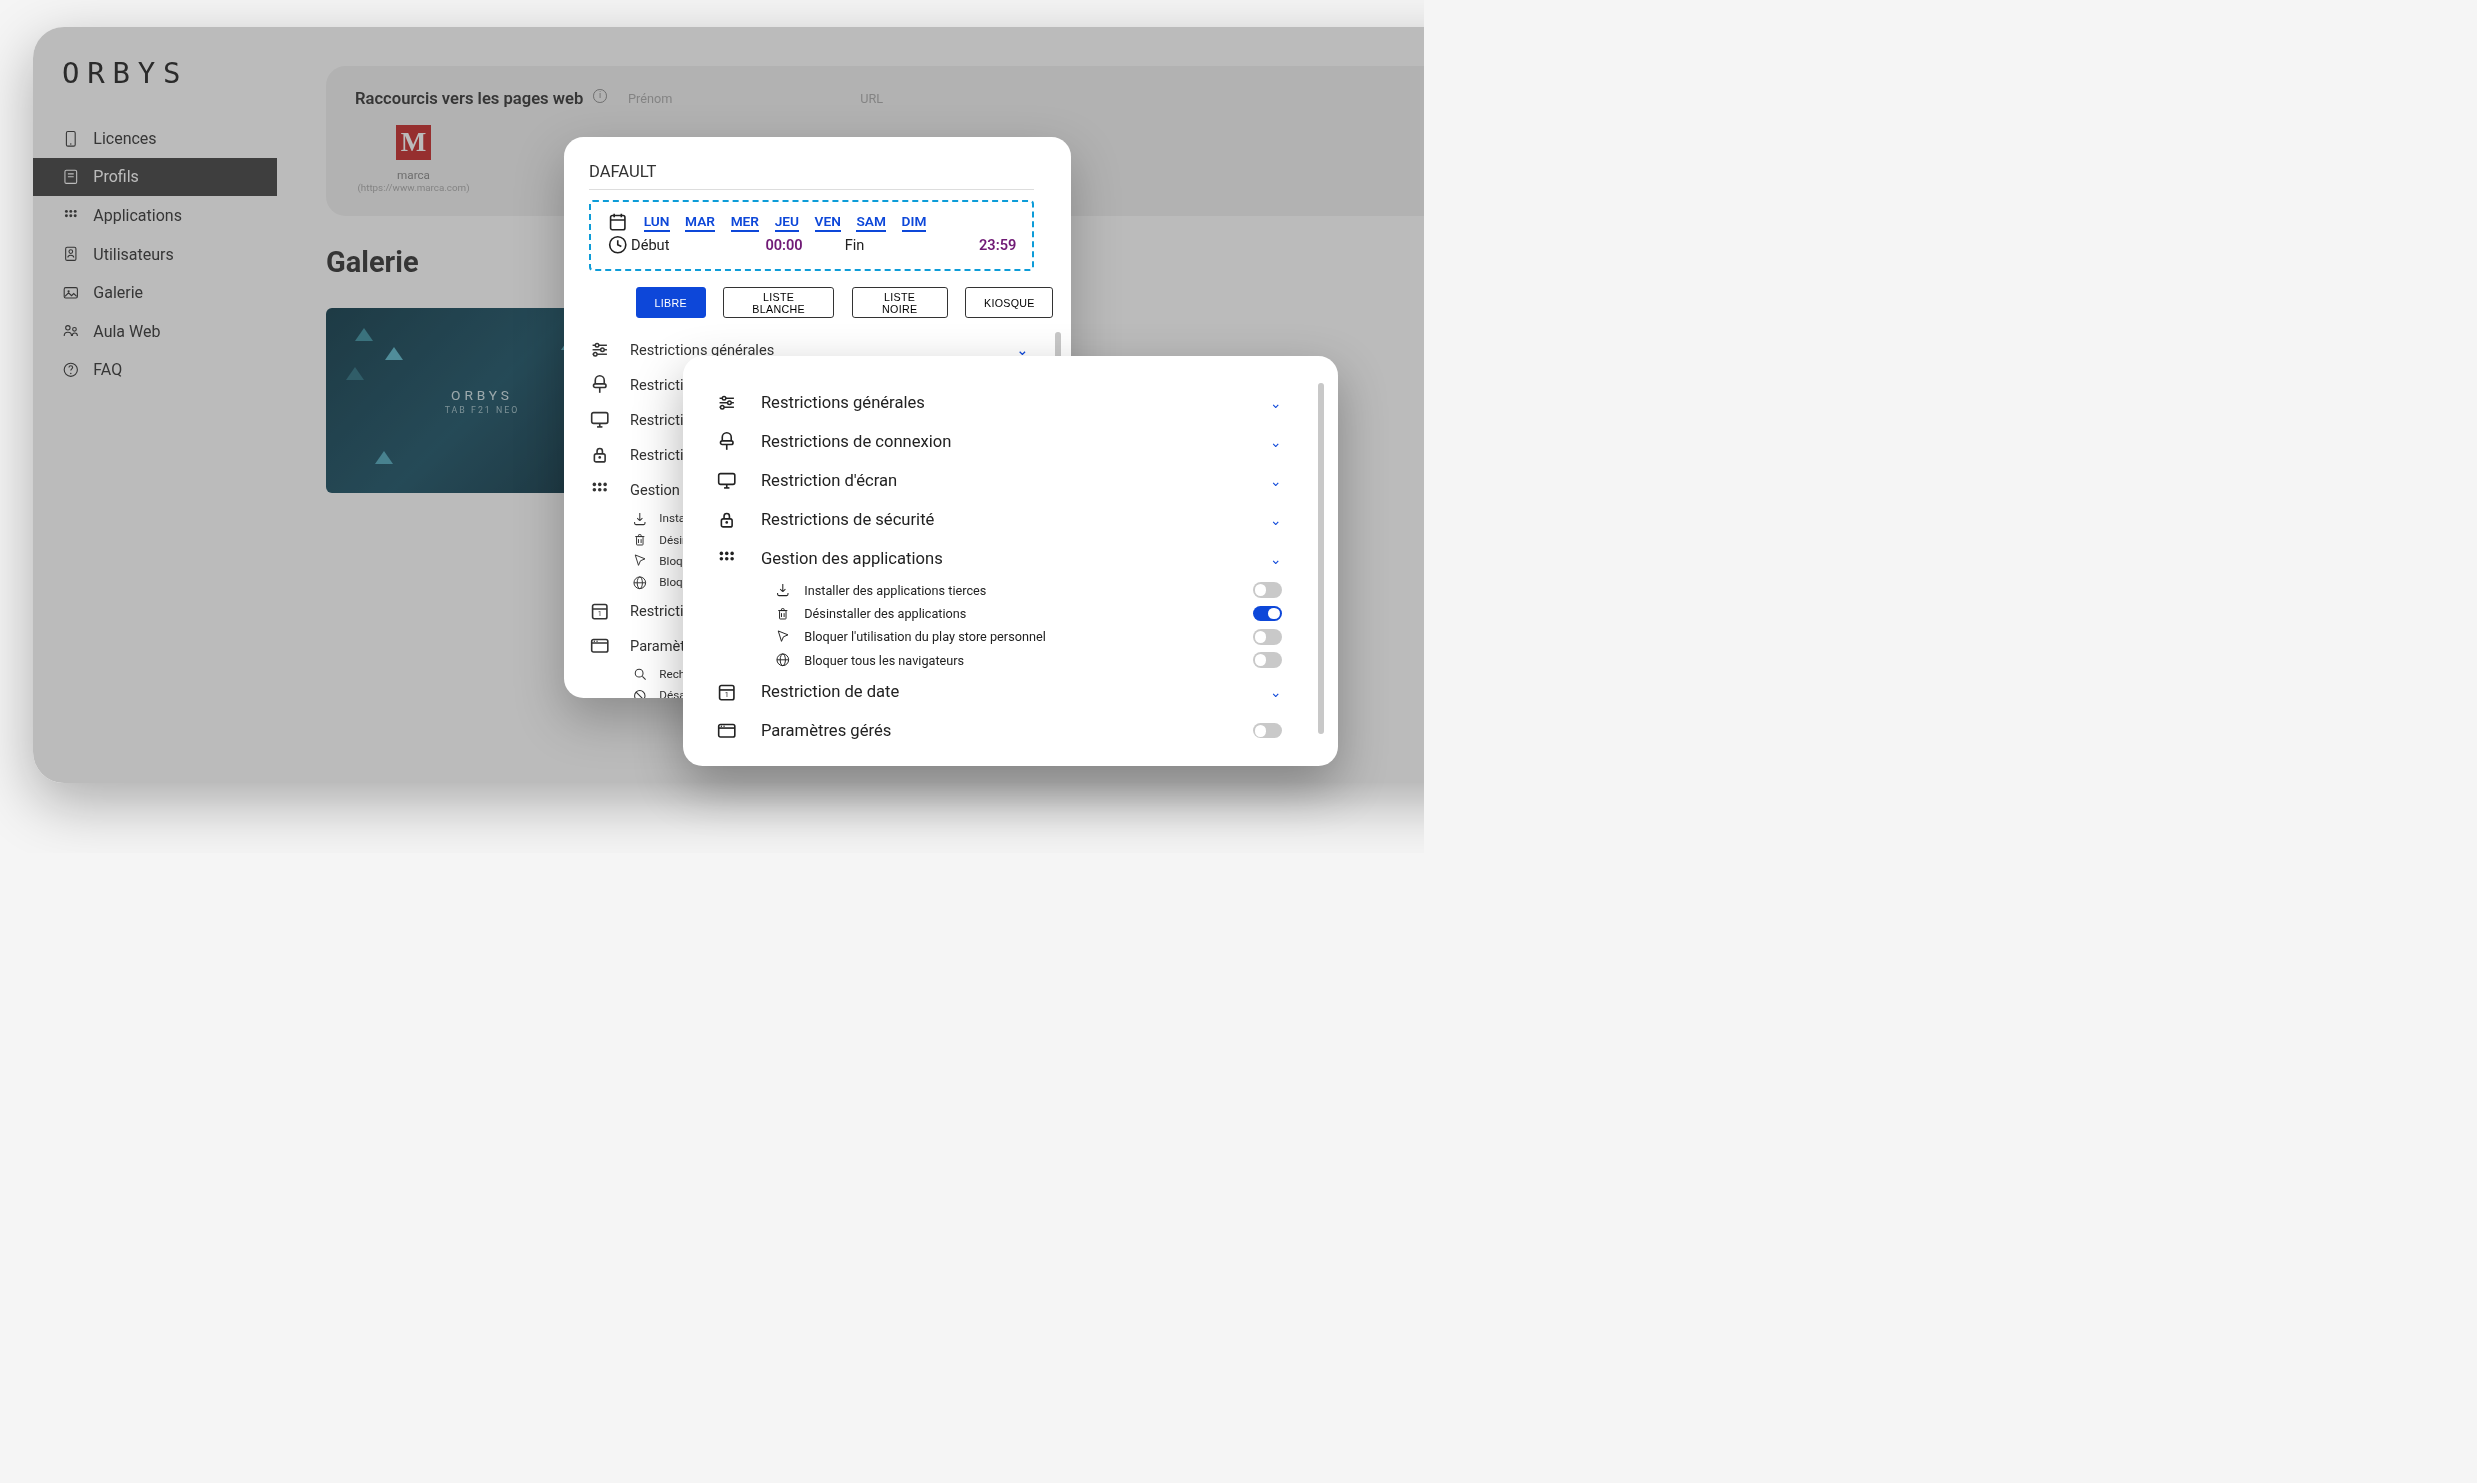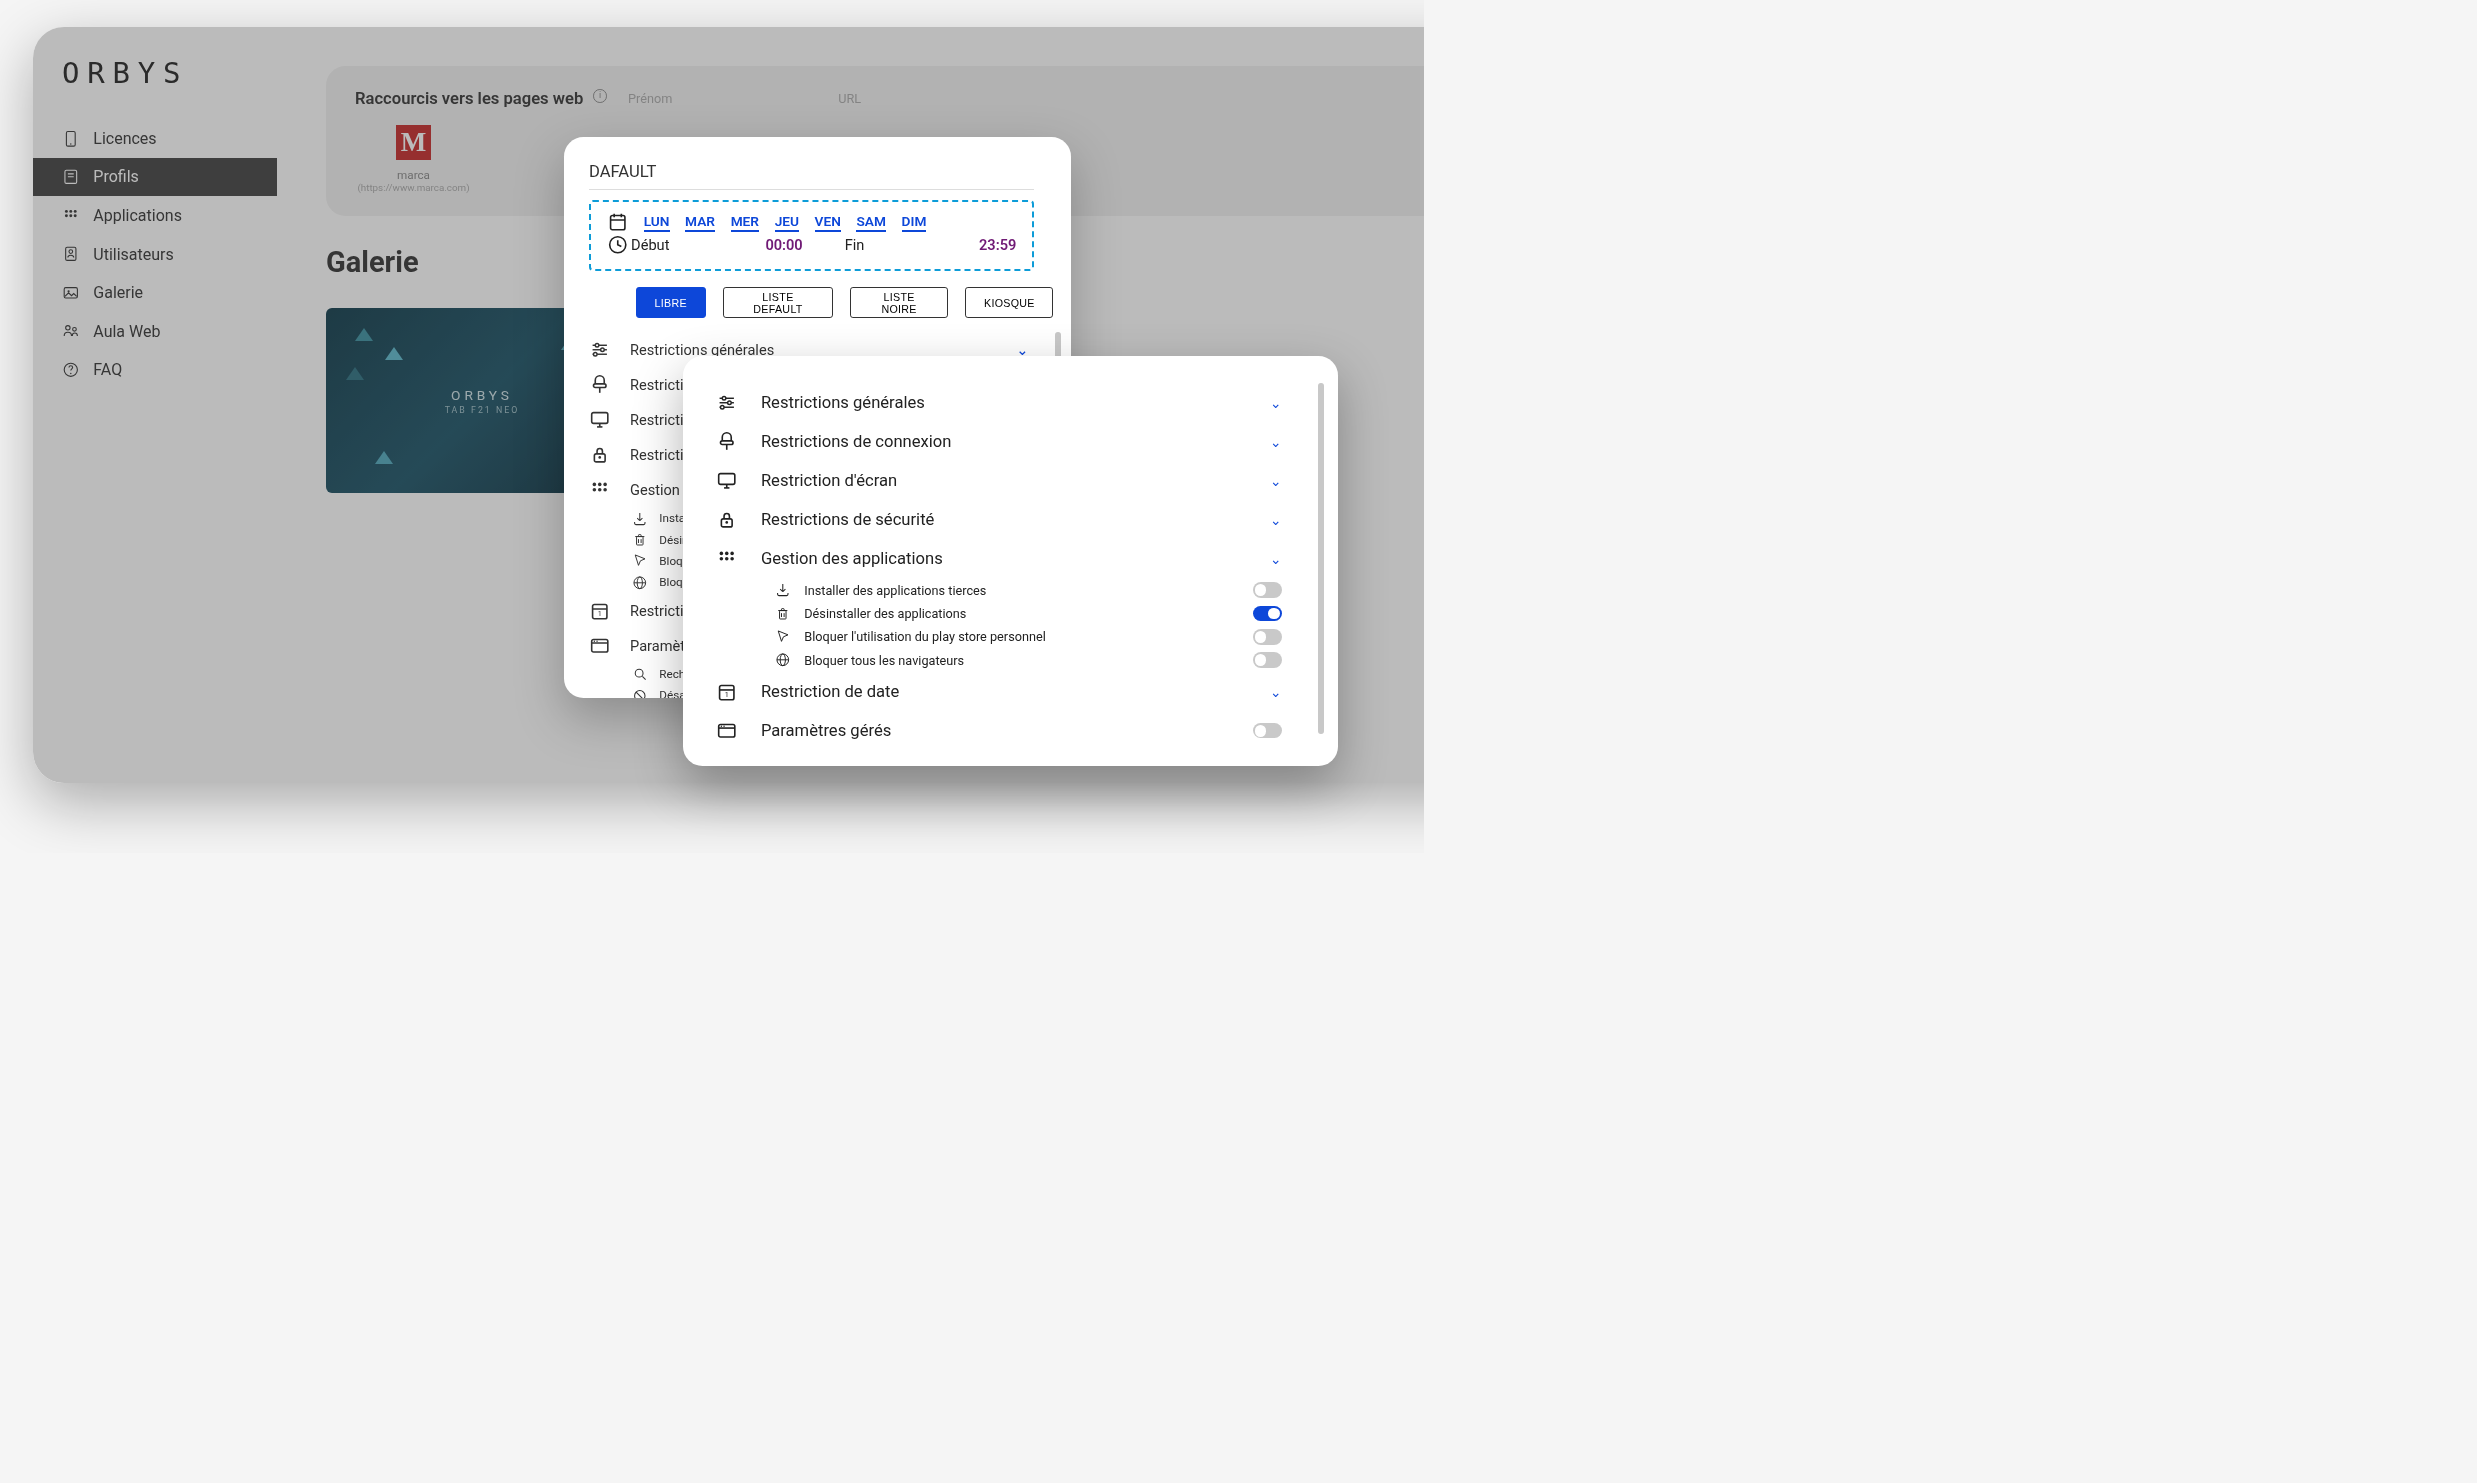--- a/index.html
+++ b/index.html
@@ -15,21 +15,21 @@
 .nav { list-style: none; }
 .nav-item { display: flex; align-items: center; gap: 13.7px; padding: 9.8px 29px; font-size: 16px; color: #333; cursor: pointer; }
 .nav-item.active { background: #404040; color: #fff; }
 .nav-icon { width: 17.6px; height: 17.6px; display: inline-flex; align-items: center; justify-content: center; }
 
 
 .main { flex: 1; padding: 39px 49px; overflow: auto; position: relative; z-index: 2; }
 .card { background: #f2f2f2; border-radius: 19.5px; padding: 23.4px 29px; margin-bottom: 29px; }
 .card-title { font-size: 16.6px; font-weight: 600; color: #333; display: inline-block; }
 .info-icon { display: inline-block; width: 13.7px; height: 13.7px; border: 1px solid #888; border-radius: 50%; font-size: 8.8px; text-align: center; line-height: 11.7px; color: #888; margin-left: 5.9px; vertical-align: top; }
-.fields-row { display: flex; gap: 59px; margin-left: 273px; margin-top: -17.6px; text-align: right; }
+.fields-row { display: flex; gap: 81px; margin-left: 273px; margin-top: -17.6px; text-align: right; }
 .field-label { font-size: 12.7px; color: #aaa; }
 .shortcut-item { text-align: center; margin-top: 19.5px; width: 117px; }
 .shortcut-icon { width: 35px; height: 35px; margin: 0 auto 7.8px; background: #c62828; font-weight: 900; font-size: 27px; color: #fff; display: flex; align-items: center; justify-content: center; font-family: serif; }
 .shortcut-name { font-size: 11.7px; color: #888; }
 .shortcut-url { font-size: 9.8px; color: #aaa; }
 .default-item { text-align: center; width: 117px; }
 .clock-icon { width: 43px; height: 43px; margin: 0 auto 7.8px; }
 .default-label { font-size: 12.7px; color: #555; letter-spacing: 1px; }
 .section-title { font-size: 29px; font-weight: 700; color: #323232; margin: 9.8px 0 29px; }
 .gallery-thumb { width: 312px; height: 185px; background: linear-gradient(135deg, #0e3a4a 0%, #1a5266 50%, #0b2f3e 100%); border-radius: 5.9px; position: relative; overflow: hidden; display:flex; align-items:center; justify-content:center; }
@@ -314,21 +314,21 @@
           </svg>
         </span>
       <span class="time-label">Début</span>
       <span class="time-val">00:00</span>
       <span class="time-label" style="margin-left:39px">Fin</span>
       <span class="time-val">23:59</span>
     </div>
   </div>
   <div class="mode-row">
     <button class="mode-btn active">LIBRE</button>
-    <button class="mode-btn">LISTE DEFAULT</button>
+    <button class="mode-btn">LISTE BLANCHE</button>
     <button class="mode-btn">LISTE NOIRE</button>
     <button class="mode-btn">KIOSQUE</button>
   </div>
   <ul class="restr-list">
     <li class="restr-item">
         <span class="ico">
           <svg viewBox="0 0 24 24">
             <use href="#i-sliders"></use>
           </svg>
         </span>

